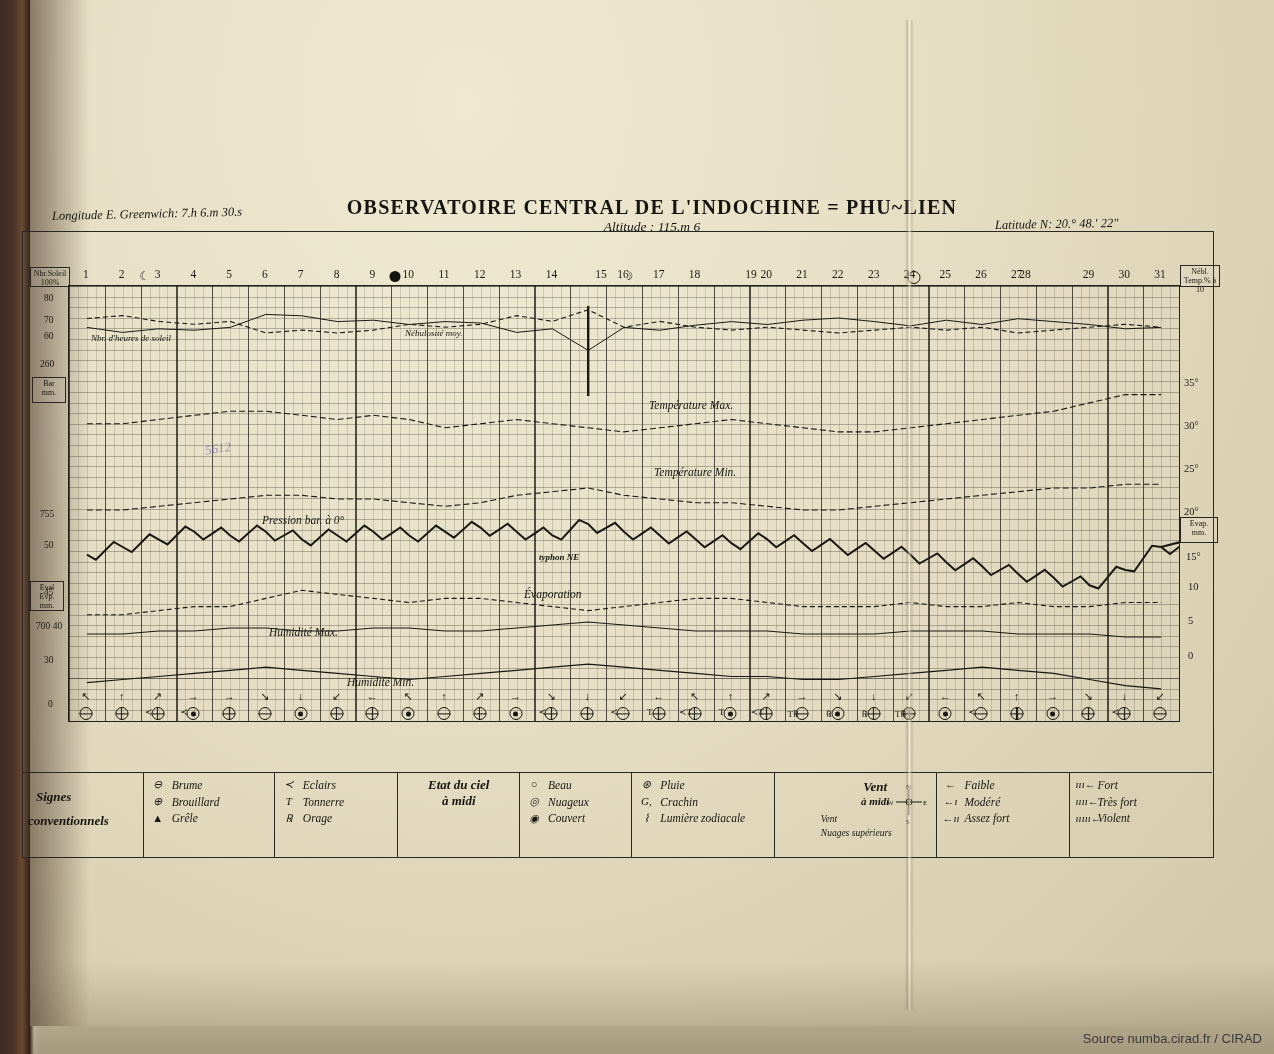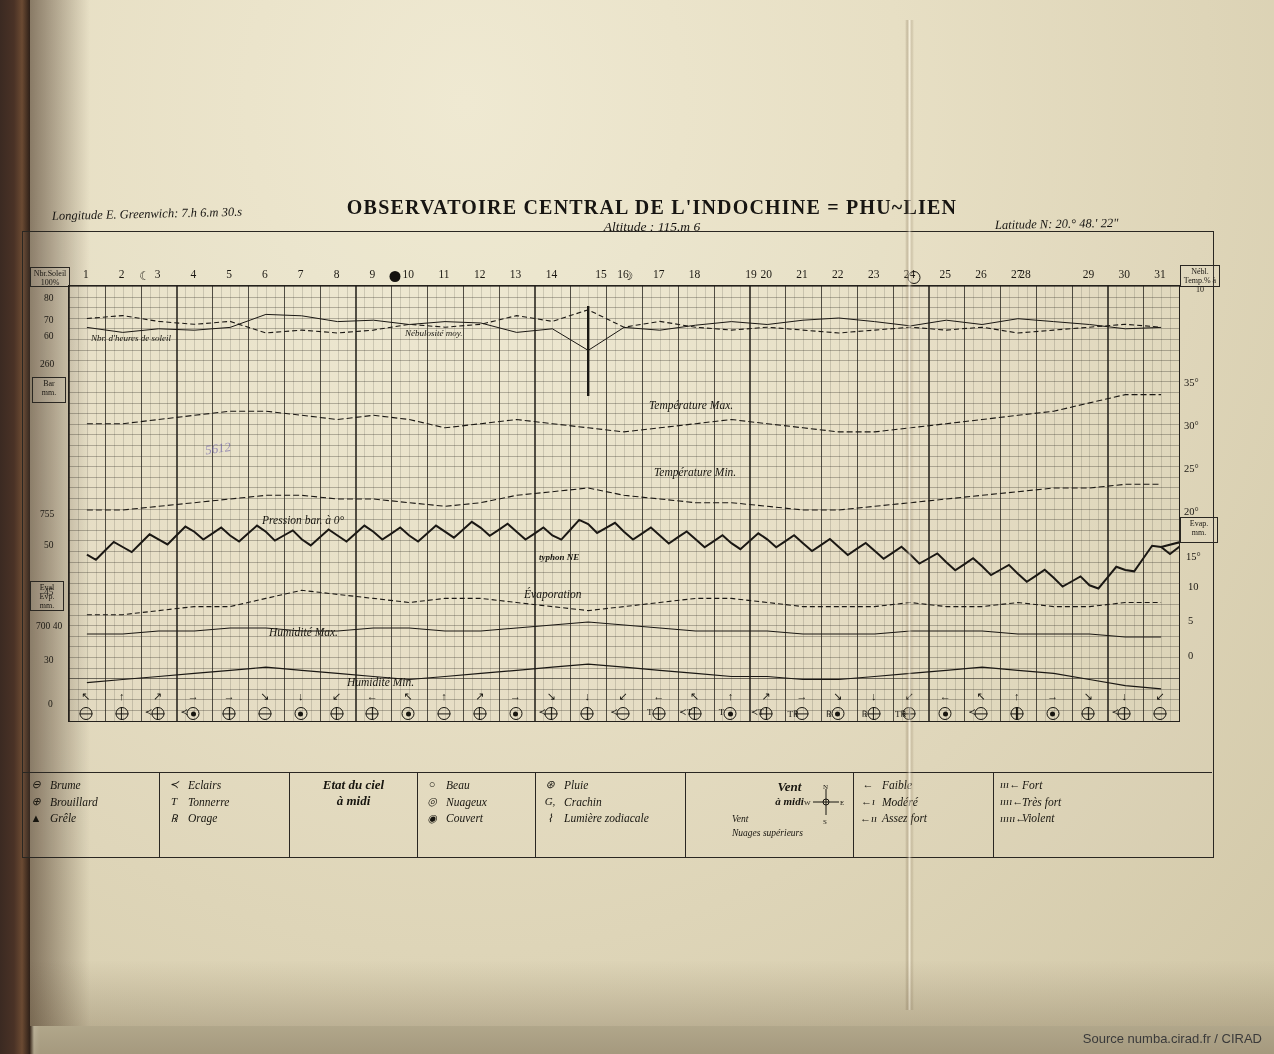--- a/index.html
+++ b/index.html
@@ -475,20 +475,24 @@
       <div class="symcell" style="left: 1020.48px; top: 0px;"><span class="windglyph">↘</span></div>
       <div class="symcell" style="left: 1020.48px; top: 17px;"><span class="circ cross"></span></div>
       <div class="symcell" style="left: 1056.29px; top: 0px;"><span class="windglyph">↓</span></div>
       <div class="symcell" style="left: 1056.29px; top: 17px;"><span class="circ cross"></span></div>
       <div class="symcell" style="left: 1047.29px; top: 17px; font-size: 9px;">≺</div>
       <div class="symcell" style="left: 1092.1px; top: 0px;"><span class="windglyph">↙</span></div>
       <div class="symcell" style="left: 1092.1px; top: 17px;"><span class="circ dash"></span></div>
     </div>
 
   <div id="legend">
+    <div class="lgcol" style="width:128px;">
+      <div class="lgtitle" style="margin-top:12px;margin-left:8px;">Signes</div>
+      <div class="lgtitle" style="margin-top:8px;">conventionnels</div>
+    </div>
     <div class="lgcol" style="width:138px;" id="lg-meteors">
         <div class="lgrow">
           <span class="lgsym">⊖</span>
           <span>Brume</span>
         </div>
         <div class="lgrow">
           <span class="lgsym">⊕</span>
           <span>Brouillard</span>
         </div>
         <div class="lgrow">

